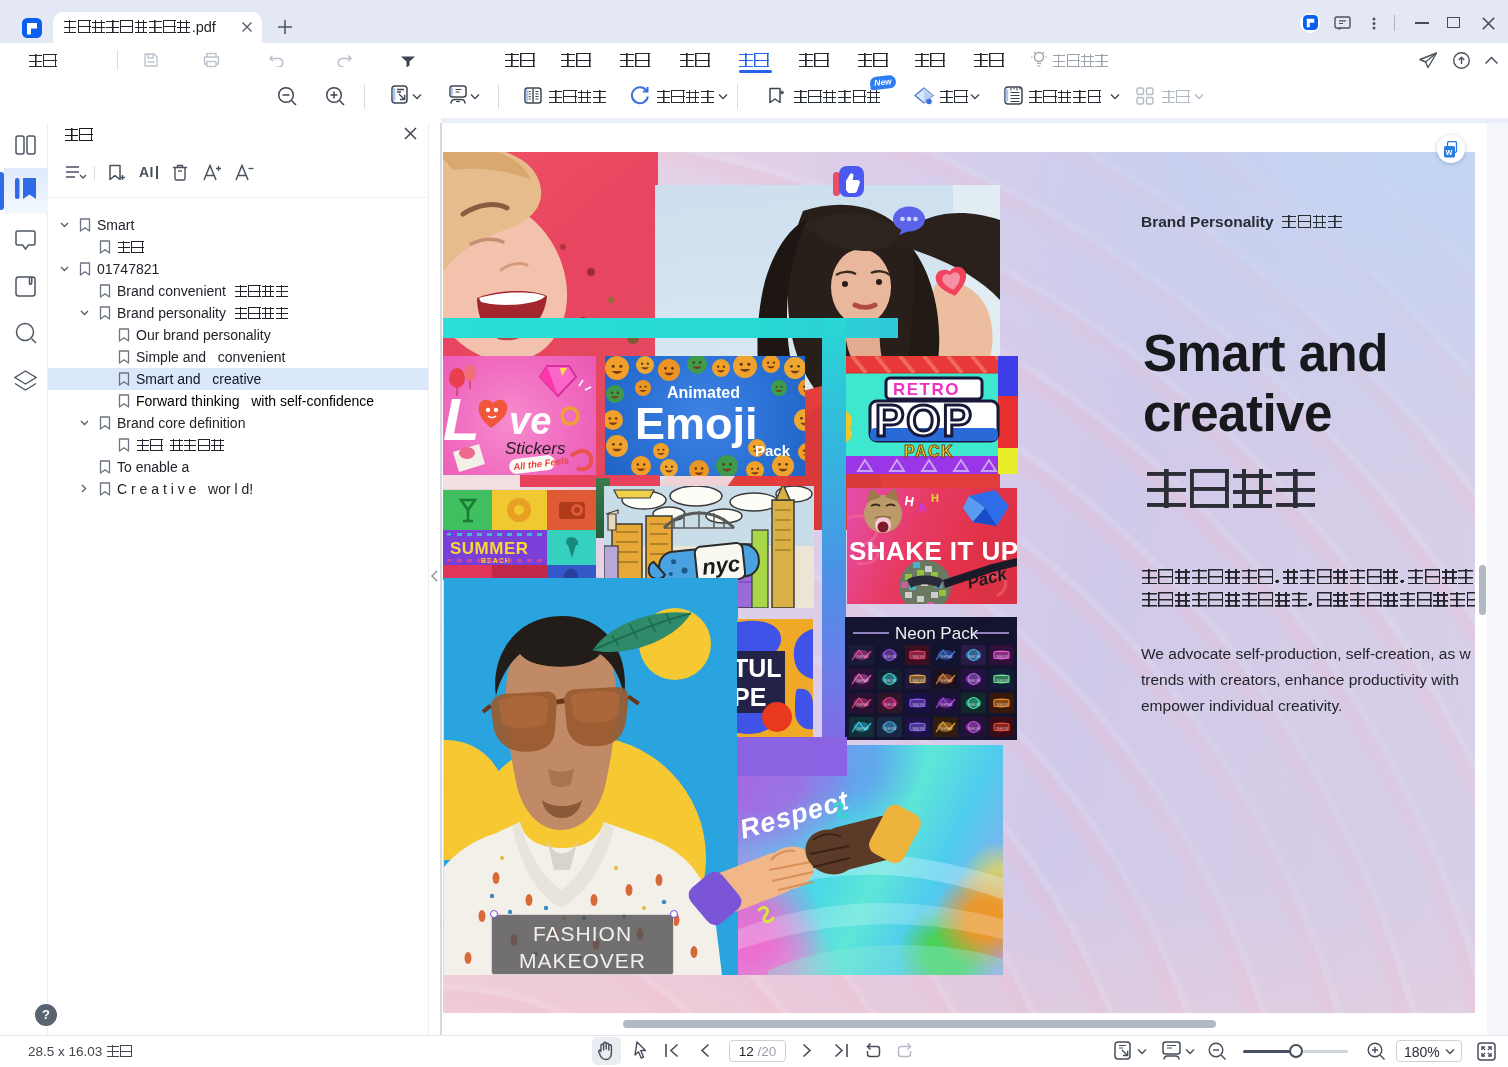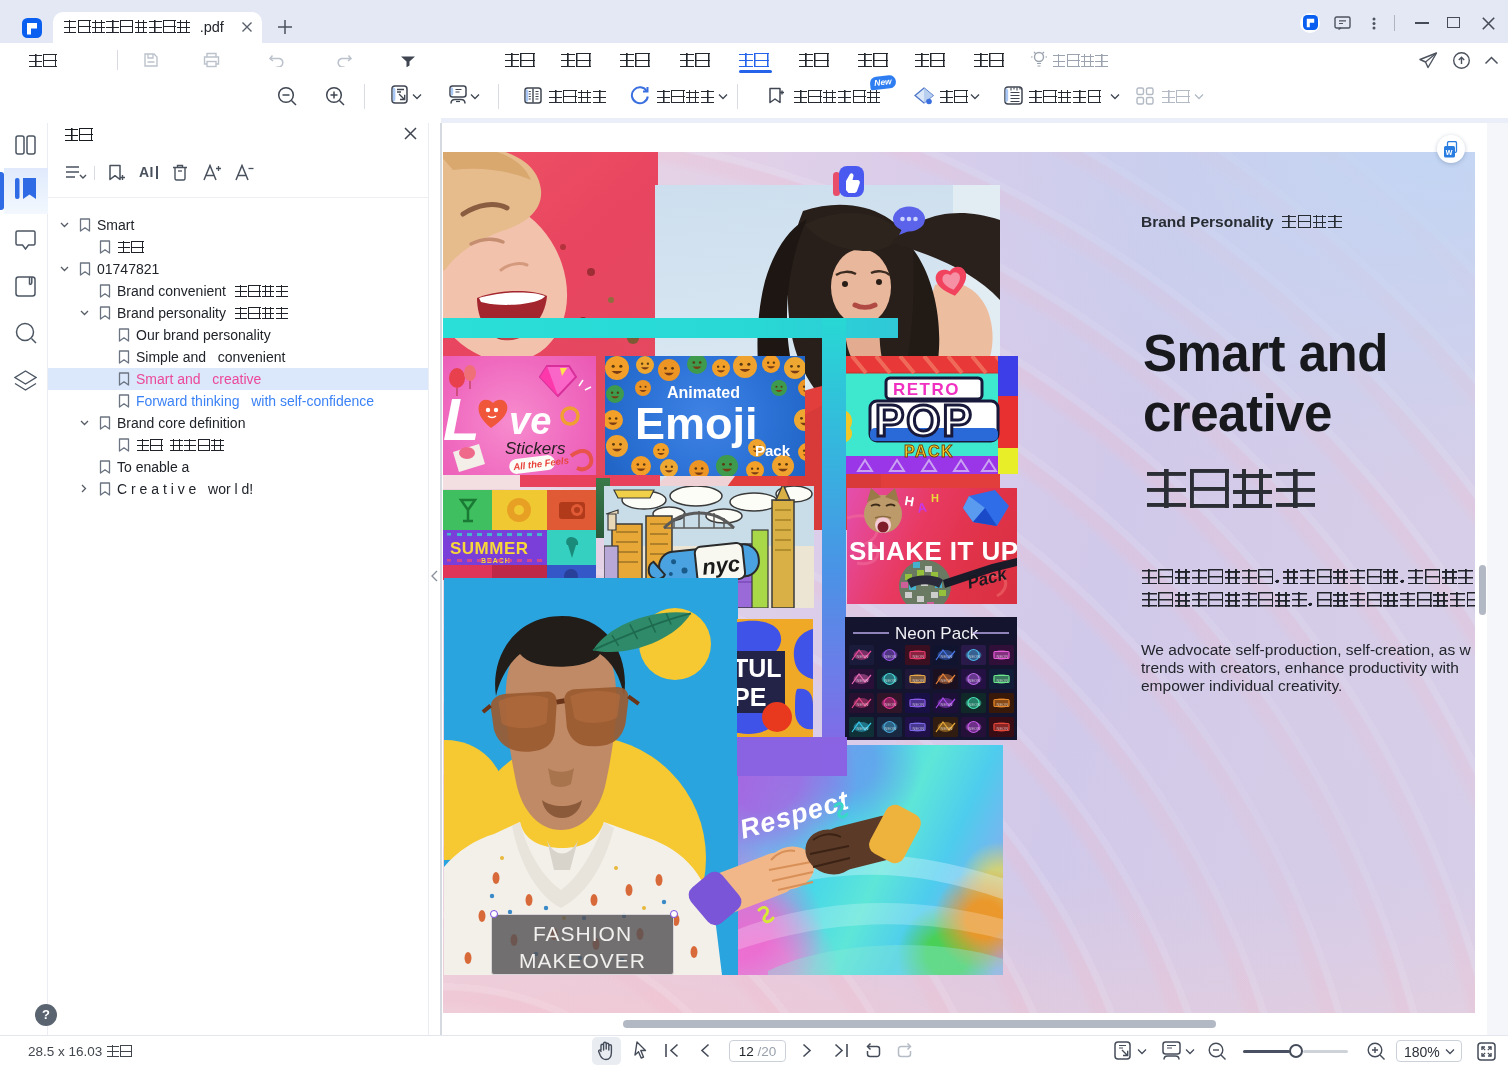--- a/index.html
+++ b/index.html
@@ -10,21 +10,21 @@
 .h2{background-image:linear-gradient(var(--c,#22262c),var(--c,#22262c)),linear-gradient(var(--c,#22262c),var(--c,#22262c)),linear-gradient(var(--c,#22262c),var(--c,#22262c)),linear-gradient(var(--c,#22262c),var(--c,#22262c)),linear-gradient(var(--c,#22262c),var(--c,#22262c));background-position:0 0,0 100%,0 0,100% 0,0 52%;background-size:100% 10%,100% 10%,10% 100%,10% 100%,100% 10%}
 .h3{background-image:linear-gradient(var(--c,#22262c),var(--c,#22262c)),linear-gradient(var(--c,#22262c),var(--c,#22262c)),linear-gradient(var(--c,#22262c),var(--c,#22262c)),linear-gradient(var(--c,#22262c),var(--c,#22262c)),linear-gradient(var(--c,#22262c),var(--c,#22262c)),linear-gradient(var(--c,#22262c),var(--c,#22262c)),linear-gradient(var(--c,#22262c),var(--c,#22262c)),linear-gradient(var(--c,#22262c),var(--c,#22262c)),linear-gradient(var(--c,#22262c),var(--c,#22262c)),linear-gradient(var(--c,#22262c),var(--c,#22262c)),linear-gradient(var(--c,#22262c),var(--c,#22262c)),linear-gradient(var(--c,#22262c),var(--c,#22262c)),linear-gradient(var(--c,#22262c),var(--c,#22262c))}
 .h3{background-position:25% 0,75% 0,0 15%,0 60%,0 100%;background-size:11% 100%,11% 100%,100% 10%,100% 10%,100% 10%}
 </style></head><body>
 <div class="ab" style="left:0;top:0;width:1508px;height:43px;background:#e3e8f4"></div>
 <div class="ab" style="left:53px;top:12px;width:209px;height:31px;background:#fff;border-radius:10px 10px 0 0"></div>
 <svg class="ab" style="left:22px;top:18px" width="20" height="20">
     <rect x="0" y="0" width="20" height="20" rx="5.5" fill="#0a5ff0"></rect>
     <path d="M5 5h10v5.5h-6v6h-4z" fill="#fff"></path>
   </svg>
-<div class="ab" style="left:63px;top:19px;font-size:14.5px;color:#22262c;--c:#22262c"><i class="hz h1"></i><i class="hz h2"></i><i class="hz h3"></i><i class="hz h1"></i><i class="hz h2"></i><i class="hz h3"></i><i class="hz h1"></i><i class="hz h2"></i><i class="hz h3"></i><span style="margin-left:9px">.pdf</span></div>
+<div class="ab" style="left:63px;top:19px;font-size:14.5px;color:#22262c;--c:#22262c"><i class="hz h1"></i><i class="hz h2"></i><i class="hz h3"></i><i class="hz h1"></i><i class="hz h2"></i><i class="hz h3"></i><i class="hz h1"></i><i class="hz h2"></i><i class="hz h3"></i><span style="margin-left:1px">.pdf</span></div>
 <svg class="ab" style="left:241px;top:21px" width="12" height="12">
     <path d="M1.5 1.5 L10.5 10.5 M10.5 1.5 L1.5 10.5" stroke="#585f6a" stroke-width="1.4"></path>
   </svg>
 <svg class="ab" style="left:277px;top:19px" width="16" height="16">
     <path d="M8 1v14M1 8h14" stroke="#4a515c" stroke-width="1.5"></path>
   </svg>
 <div class="ab" style="left:1300px;top:13px;width:20px;height:20px;border-radius:50%;background:#fff"></div>
 <svg class="ab" style="left:1303px;top:15px" width="15" height="15">
     <rect width="15" height="15" rx="4.2" fill="#0a5ff0"></rect>
     <path d="M3.8 3.8h7.4v4h-4.4v4.4h-3z" fill="#fff"></path>
@@ -265,25 +265,25 @@
   </svg>
 <div class="ab" style="left:136px;top:327px;font-size:14px;color:#20242a;--c:#20242a;white-space:nowrap"><span>Our brand personality</span></div>
 <svg class="ab" style="left:118px;top:350px" width="12" height="14">
     <path d="M1.5 1h9v12l-4.5-3.2L1.5 13z" fill="none" stroke="#6b7480" stroke-width="1.3" stroke-linejoin="round"></path>
   </svg>
 <div class="ab" style="left:136px;top:349px;font-size:14px;color:#20242a;--c:#20242a;white-space:nowrap"><span>Simple and&nbsp;&nbsp;&nbsp;convenient</span></div>
 <div class="ab" style="left:48px;top:368px;width:380px;height:22px;background:#dbe7fb"></div>
 <svg class="ab" style="left:118px;top:372px" width="12" height="14">
     <path d="M1.5 1h9v12l-4.5-3.2L1.5 13z" fill="none" stroke="#6b7480" stroke-width="1.3" stroke-linejoin="round"></path>
   </svg>
-<div class="ab" style="left:136px;top:371px;font-size:14px;color:#ec4899;--c:#20242a;white-space:nowrap"><span>Smart and&nbsp;&nbsp;&nbsp;creative</span></div>
+<div class="ab" style="left:136px;top:371px;font-size:14px;color:#0f172a;--c:#20242a;white-space:nowrap"><span>Smart and&nbsp;&nbsp;&nbsp;creative</span></div>
 <svg class="ab" style="left:118px;top:394px" width="12" height="14">
     <path d="M1.5 1h9v12l-4.5-3.2L1.5 13z" fill="none" stroke="#6b7480" stroke-width="1.3" stroke-linejoin="round"></path>
   </svg>
-<div class="ab" style="left:136px;top:393px;font-size:14px;color:#3b82f6;--c:#20242a;white-space:nowrap"><span>Forward thinking&nbsp;&nbsp;&nbsp;with self-confidence</span></div>
+<div class="ab" style="left:136px;top:393px;font-size:14px;color:#000000;--c:#20242a;white-space:nowrap"><span>Forward thinking&nbsp;&nbsp;&nbsp;with self-confidence</span></div>
 <svg class="ab" style="left:80px;top:420px" width="9" height="6">
     <path d="M1 1 4.5 4.5 8 1" fill="none" stroke="#555c66" stroke-width="1.3"></path>
   </svg>
 <svg class="ab" style="left:99px;top:416px" width="12" height="14">
     <path d="M1.5 1h9v12l-4.5-3.2L1.5 13z" fill="none" stroke="#6b7480" stroke-width="1.3" stroke-linejoin="round"></path>
   </svg>
 <div class="ab" style="left:117px;top:415px;font-size:14px;color:#20242a;--c:#20242a;white-space:nowrap"><span>Brand core definition</span></div>
 <svg class="ab" style="left:118px;top:438px" width="12" height="14">
     <path d="M1.5 1h9v12l-4.5-3.2L1.5 13z" fill="none" stroke="#6b7480" stroke-width="1.3" stroke-linejoin="round"></path>
   </svg>
@@ -867,21 +867,21 @@
 <rect x="193" y="25" width="38" height="54" rx="10" fill="#eeb33c" transform="rotate(28 212 52)"></rect>
 <ellipse cx="148" cy="70" rx="26" ry="22" fill="#5c3a28" transform="rotate(18 148 70)"></ellipse>
 <path d="M130 58 C138 52 150 50 158 55 M127 72 L166 64 M130 85 L167 76" stroke="#3a2214" stroke-width="2" fill="none"></path>
 <path d="M76 128 C82 122 88 128 82 134 C78 140 86 142 90 136" fill="none" stroke="#d8e838" stroke-width="3" stroke-linecap="round"></path>
 <path d="M152 24 C158 18 162 24 157 29 C153 34 160 38 164 32" fill="none" stroke="#38d8c8" stroke-width="3" stroke-linecap="round"></path>
 </svg>
 <div class="ab" style="left:698px;top:61px;font-size:15.5px;font-weight:bold;color:#282c33;--c:#282c33">Brand Personality<span style="display:inline-block;width:8px"></span><i class="hz h1"></i><i class="hz h2"></i><i class="hz h3"></i><i class="hz h1"></i></div>
 <div class="ab" style="left:700px;top:172px;font-size:51px;font-weight:bold;color:#17191d;letter-spacing:-0.5px;line-height:60px">Smart and<br>creative</div>
 <div class="ab" style="left:702px;top:312px;font-size:44px;font-weight:bold;--c:#2b2e35"><i class="hz h1"></i><i class="hz h2"></i><i class="hz h3"></i><i class="hz h1"></i></div>
 <div class="ab" style="left:698px;top:415px;width:336px;overflow:hidden;font-size:17px;--c:#20242a;line-height:22.5px;white-space:nowrap"><i class="hz h1"></i><i class="hz h2"></i><i class="hz h3"></i><i class="hz h1"></i><i class="hz h2"></i><i class="hz h3"></i><i class="hz h1"></i><i class="hz h2"></i><i class="hp"></i><i class="hz h3"></i><i class="hz h1"></i><i class="hz h2"></i><i class="hz h3"></i><i class="hz h1"></i><i class="hz h2"></i><i class="hz h3"></i><i class="hp"></i><i class="hz h1"></i><i class="hz h2"></i><i class="hz h3"></i><i class="hz h1"></i><br><i class="hz h1"></i><i class="hz h2"></i><i class="hz h3"></i><i class="hz h1"></i><i class="hz h2"></i><i class="hz h3"></i><i class="hz h1"></i><i class="hz h2"></i><i class="hz h3"></i><i class="hz h1"></i><i class="hp"></i><i class="hz h2"></i><i class="hz h3"></i><i class="hz h1"></i><i class="hz h2"></i><i class="hz h3"></i><i class="hz h1"></i><i class="hz h2"></i><i class="hz h3"></i><i class="hz h1"></i><i class="hz h2"></i></div>
-<div class="ab" style="left:698px;top:489px;width:336px;overflow:hidden;font-size:15.5px;color:#22262c;line-height:18px;white-space:nowrap">We advocate self-production, self-creation, as w<br>trends with creators, enhance productivity with<br>empower individual creativity.</div>
+<div class="ab" style="left:698px;top:489px;width:336px;overflow:hidden;font-size:15.5px;color:#22262c;line-height:26px;white-space:nowrap">We advocate self-production, self-creation, as w<br>trends with creators, enhance productivity with<br>empower individual creativity.</div>
 </div>
 <div class="ab" style="left:1487px;top:123px;width:21px;height:912px;background:#f4f6fa"></div>
 <div class="ab" style="left:1437px;top:135px;width:28px;height:28px;border-radius:50%;background:#fff;box-shadow:0 1px 4px rgba(60,80,120,.3)"></div>
 <svg class="ab" style="left:1443px;top:141px" width="17" height="17">
     <rect x="4.5" y="0.5" width="9" height="11" rx="1.5" fill="#fff" stroke="#2a7de0" stroke-width="1.3"></rect>
     <rect x="1" y="5" width="11" height="11.5" rx="1.5" fill="#2a7de0"></rect>
     <text x="2.7" y="14" font-size="8.5" font-weight="bold" fill="#fff">w</text>
   </svg>
 <div class="ab" style="left:623px;top:1020px;width:593px;height:8px;background:#b2b8c4;border-radius:4px"></div>
 <div class="ab" style="left:1479px;top:565px;width:7px;height:50px;background:#b2b8c4;border-radius:4px"></div>

